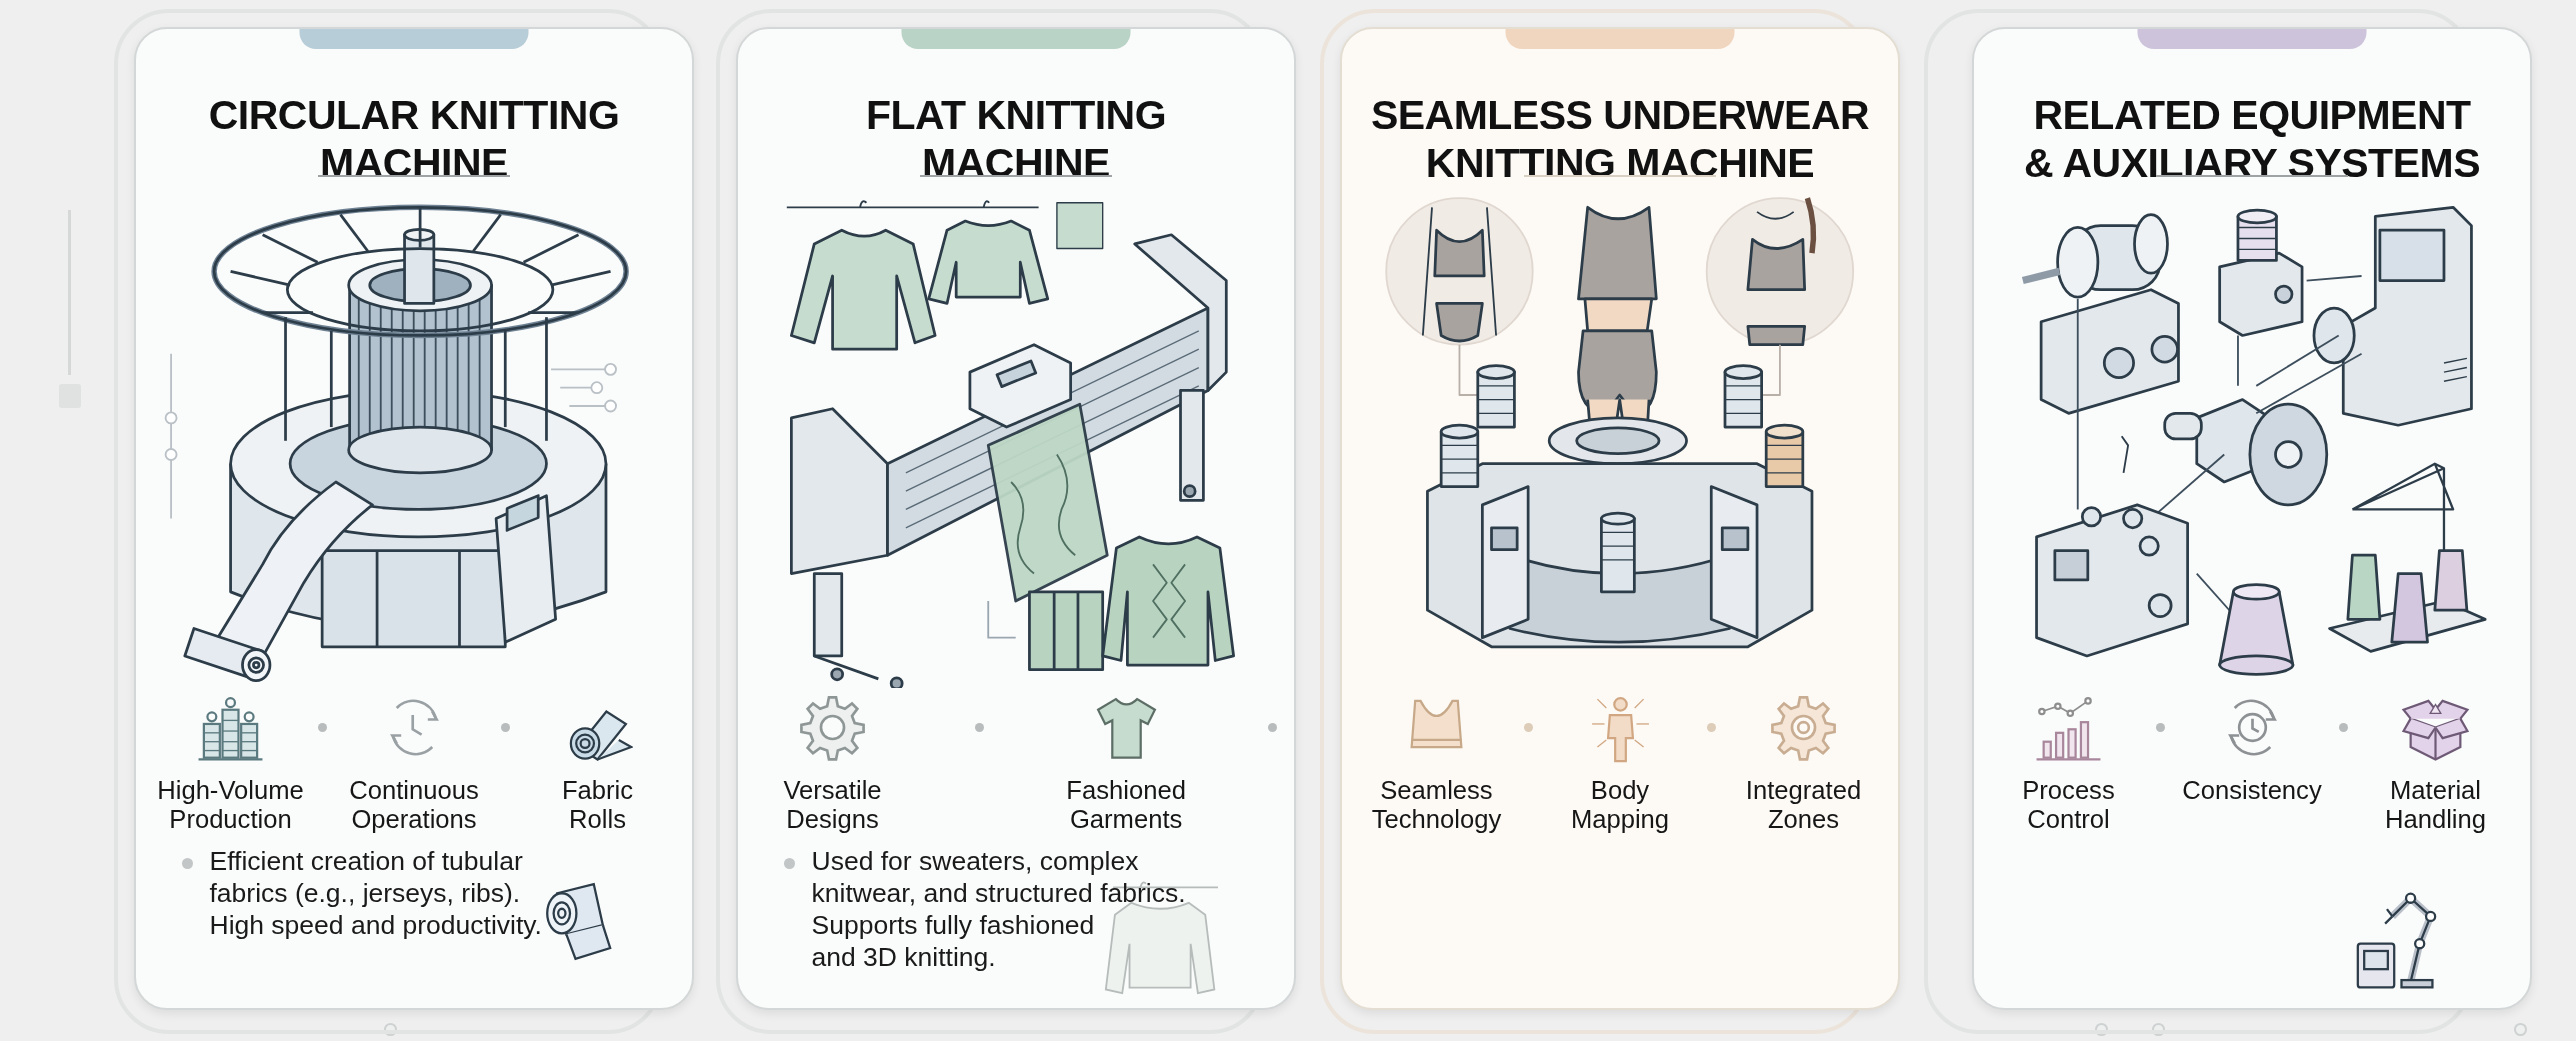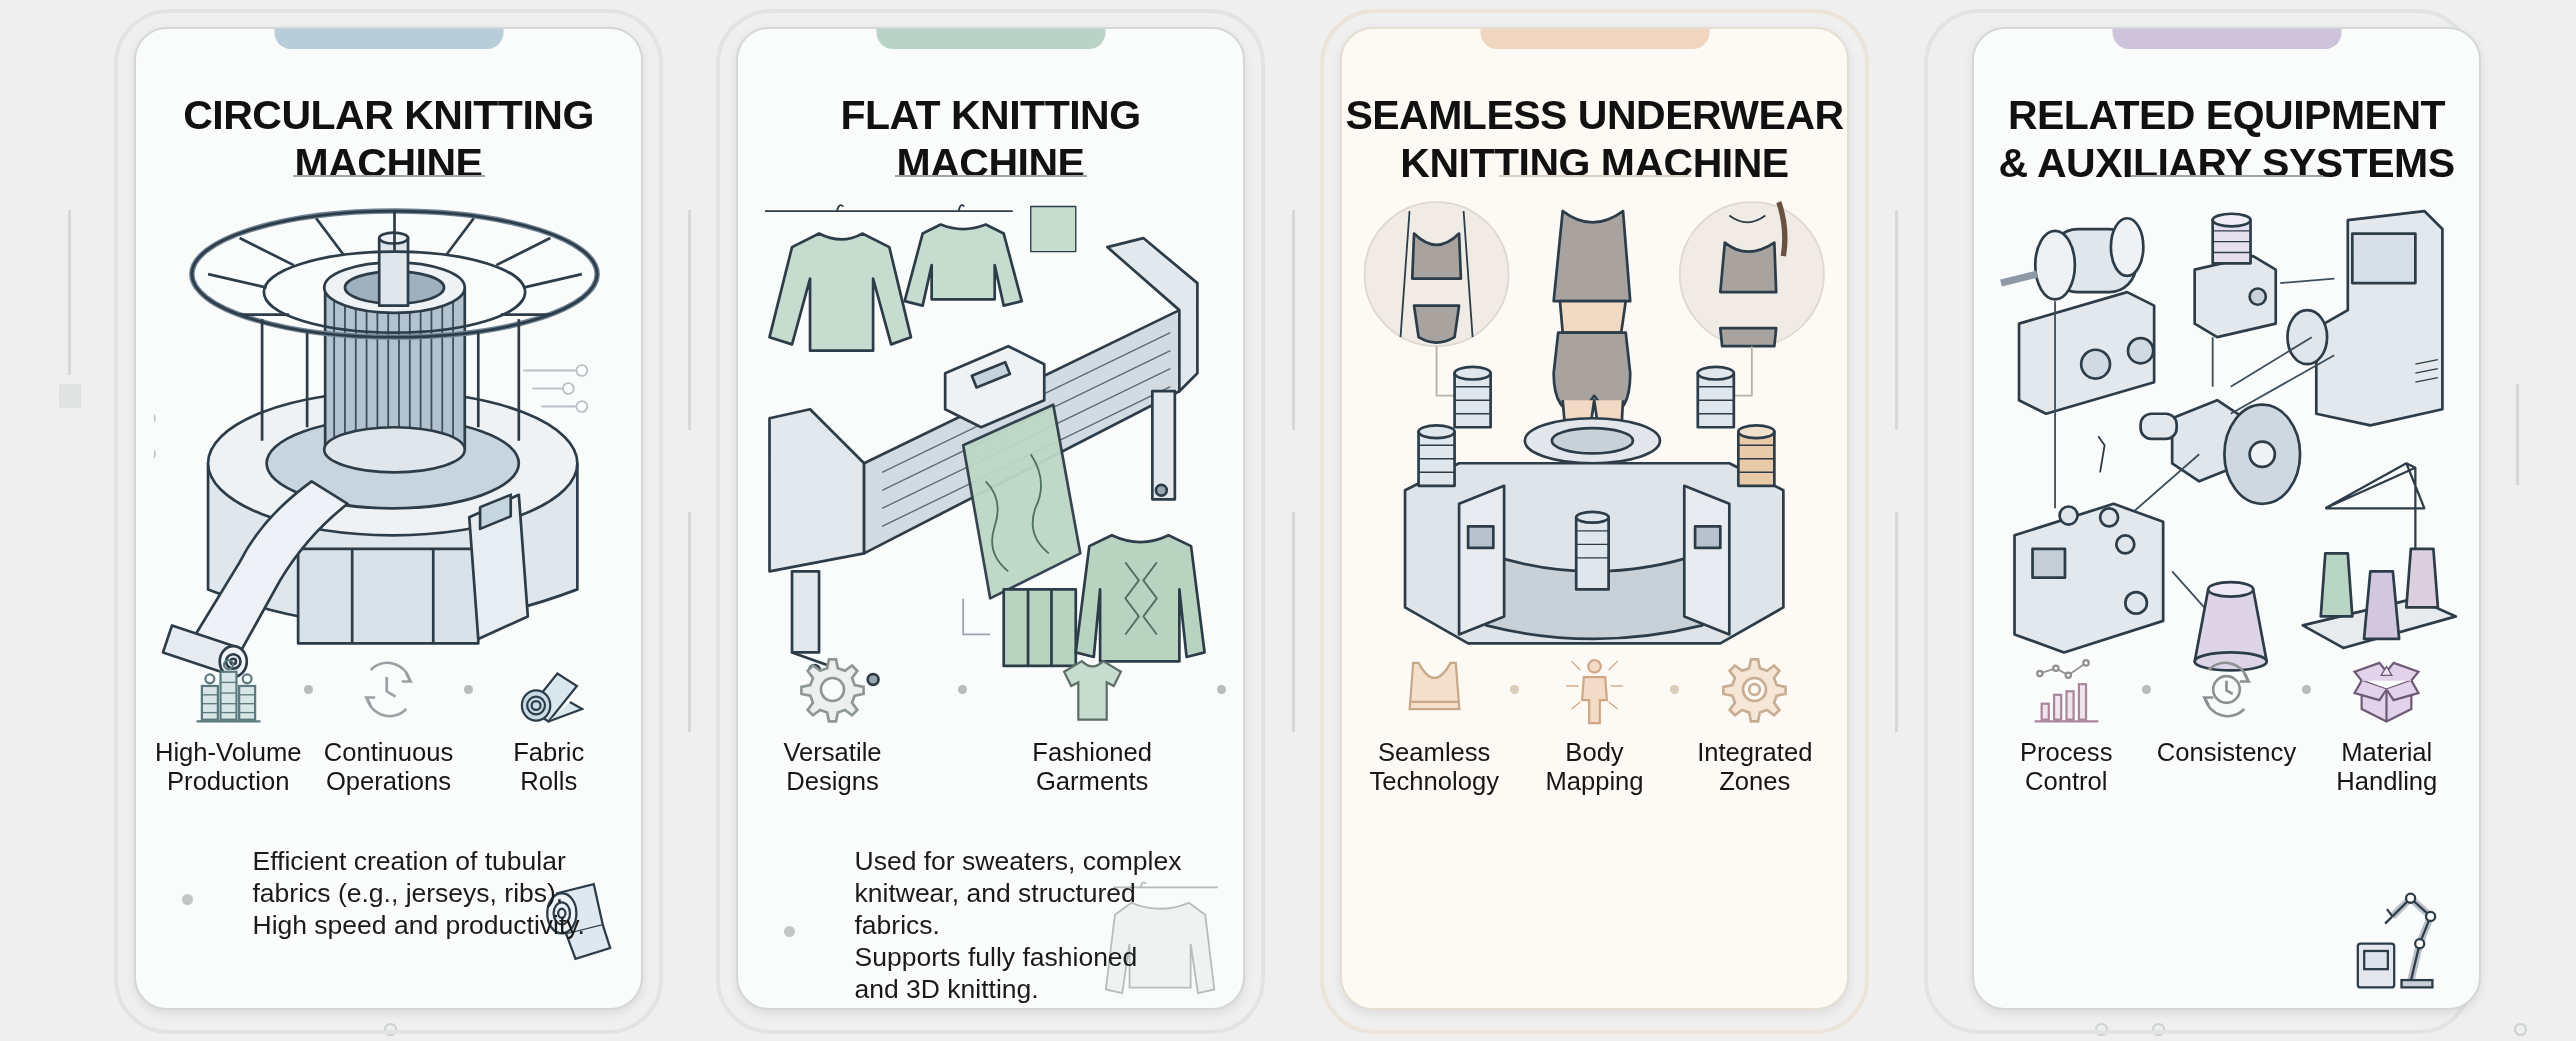--- a/index.html
+++ b/index.html
@@ -12,21 +12,21 @@
   }
   .deco-line { position: absolute; background: #d6d8d8; }
   .deco-dot { position: absolute; width: 12.8px; height: 12.8px; border-radius: 50%; border: 2.7px solid #cfd2d2; background: #eef0ef; }
 
   .panel-frame {
     position: absolute; top: 9.1px; width: 549px; height: 1025px;
     border: 4.6px solid #e2e4e4; border-radius: 55px;
     background: transparent;
   }
   .panel {
-    position: absolute; top: 27.4px; width: 509px; height: 983px;
+    position: absolute; top: 27.4px; width: 560px; height: 983px;
     background: #fafbfb;
     border: 2.7px solid #d4d7d7;
     border-radius: 33px;
     box-shadow: 0 3.7px 9.1px rgba(0,0,0,0.08);
     overflow: hidden;
   }
   .panel.warm { background: #fdfaf5; border-color: #e4ddd2; }
   .panel .tab {
     position: absolute; top: -2.7px; left: 50%; transform: translateX(-50%);
     width: 229px; height: 22px;
@@ -42,40 +42,40 @@
   .panel .divider {
     position: absolute; top: 146px; left: 50%; transform: translateX(-50%);
     width: 192px; height: 1.8px; background: #9fa3a3;
   }
   .panel .illustration {
     position: absolute; top: 160px; left: 18.3px; right: 18.3px; height: 499px;
   }
   .panel .illustration svg { width: 100%; height: 100%; }
 
   .features {
-    position: absolute; top: 625px; left: 16.5px; right: 16.5px; height: 165px;
+    position: absolute; top: 663px; left: 16.5px; right: 16.5px; height: 165px;
     display: flex; justify-content: space-between; align-items: flex-start;
   }
   .feature {
     width: 156px; display: flex; flex-direction: column; align-items: center;
   }
   .feature .ficon { width: 71px; height: 71px; }
   .feature .ficon svg { width: 100%; height: 100%; }
   .feature .flabel {
     margin-top: 12.8px; text-align: center;
     font-size: 25.6px; line-height: 29px; font-weight: 500; color: #161616;
     white-space: pre-line;
   }
   .sep-dot {
     width: 9.1px; height: 9.1px; border-radius: 50%; background: #b8bcbc;
     margin-top: 31px;
   }
   .description {
     position: absolute; top: 816px; left: 46px; right: 37px;
-    display: flex; align-items: center; gap: 43px;
+    display: flex; align-items: flex-start;
   }
   .description .bullet {
     width: 11px; height: 11px; border-radius: 50%; background: #c2c6c6;
     margin-top: 12.8px; margin-right: 16.5px; flex-shrink: 0;
   }
   .description .dtext {
     font-size: 26.5px; line-height: 32px; color: #1a1a1a;
     white-space: pre-line; position: relative; z-index: 2;
   }
   .desc-art { position: absolute; z-index: 1; }

